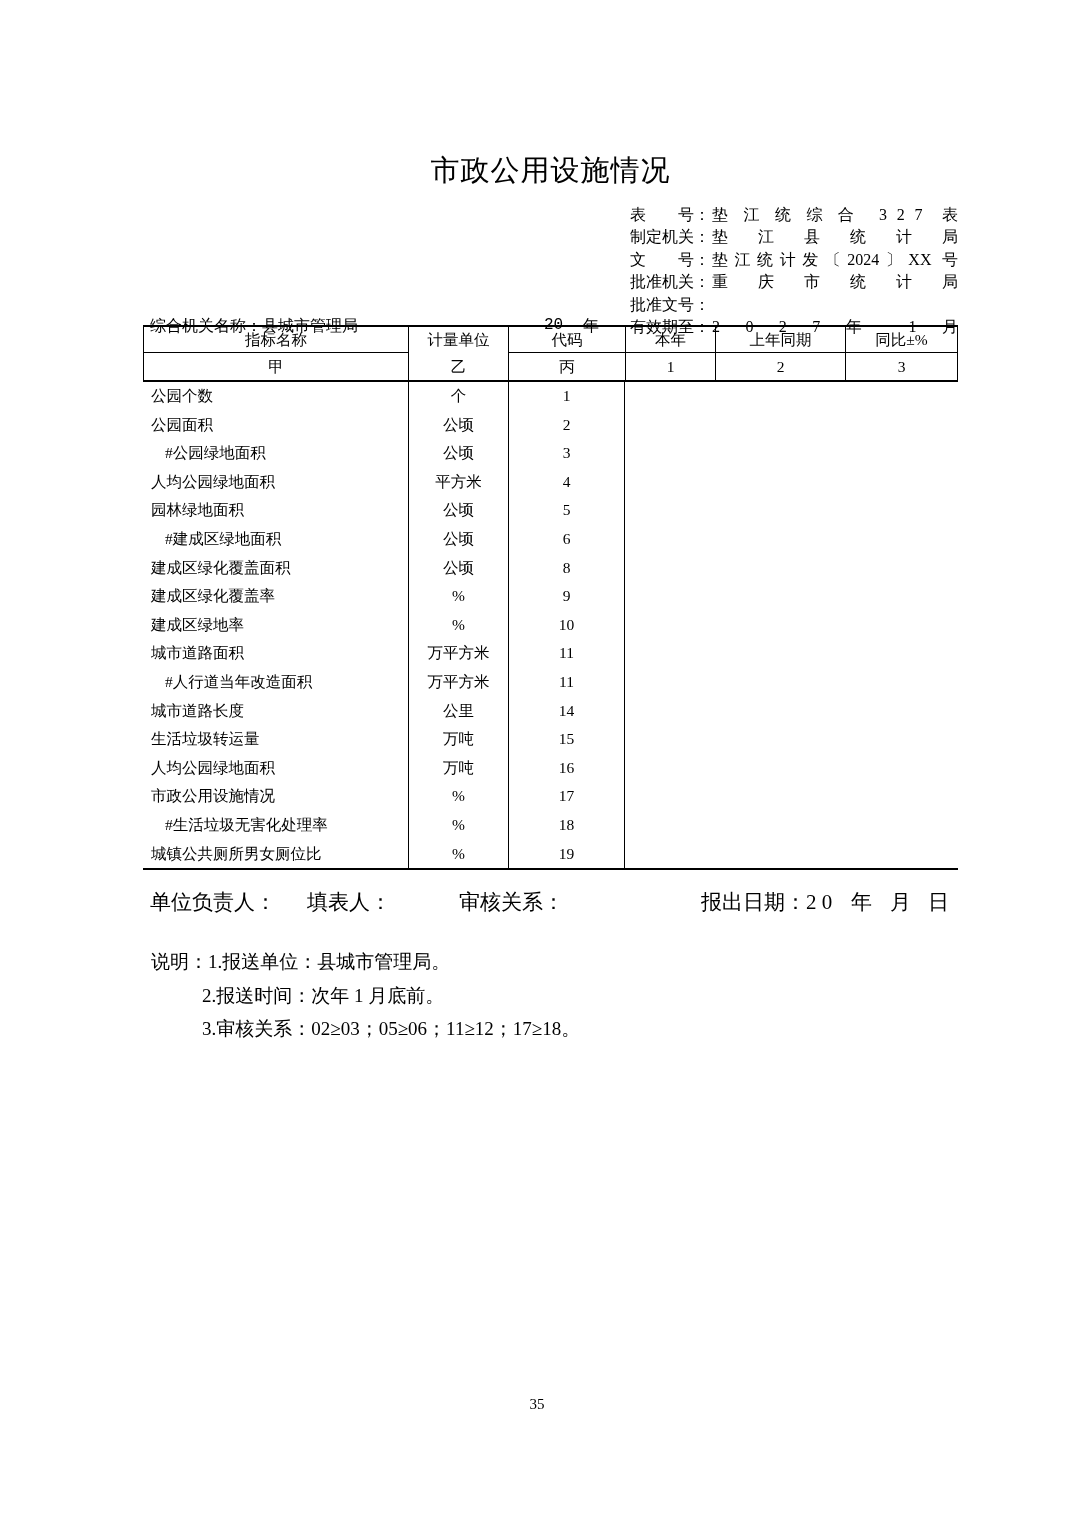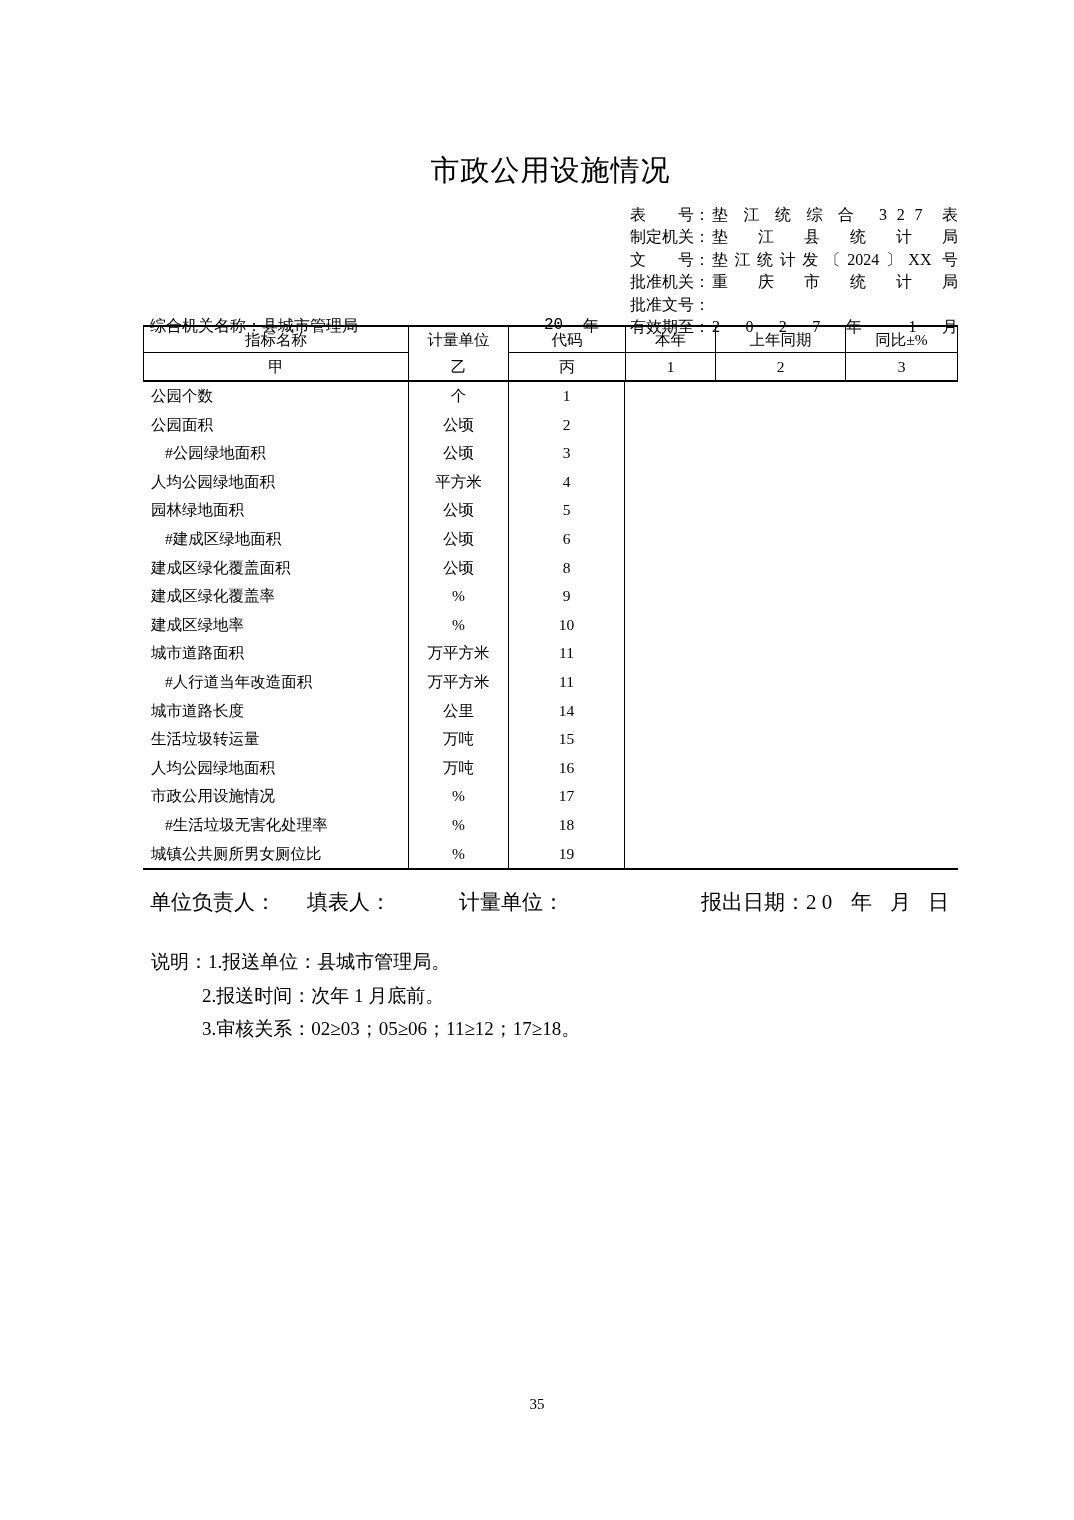--- a/index.html
+++ b/index.html
@@ -225,21 +225,21 @@
       <div class="bc bname">城镇公共厕所男女厕位比</div>
       <div class="bc bunit">%</div>
       <div class="bc bcode">19</div>
       <div class="bc bdata"></div>
     </div>
   </div>
 </div>
 
 <div class="abs sig sig-head">单位负责人：</div>
 <div class="abs sig sig-preparer">填表人：</div>
-<div class="abs sig sig-phone">计量单位：</div>
+<div class="abs sig sig-phone">审核关系：</div>
 <div class="abs sig sig-date">报出日期：2 0</div>
 <div class="abs sig sig-year">年</div>
 <div class="abs sig sig-month">月</div>
 <div class="abs sig sig-day">日</div>
 
 <div class="abs note note1">说明：1.报送单位：县城市管理局。</div>
 <div class="abs note note2">2.报送时间：次年 1 月底前。</div>
 <div class="abs note note3">3.审核关系：02≥03；05≥06；11≥12；17≥18。</div>
 
 <div class="abs pageno">35</div>

